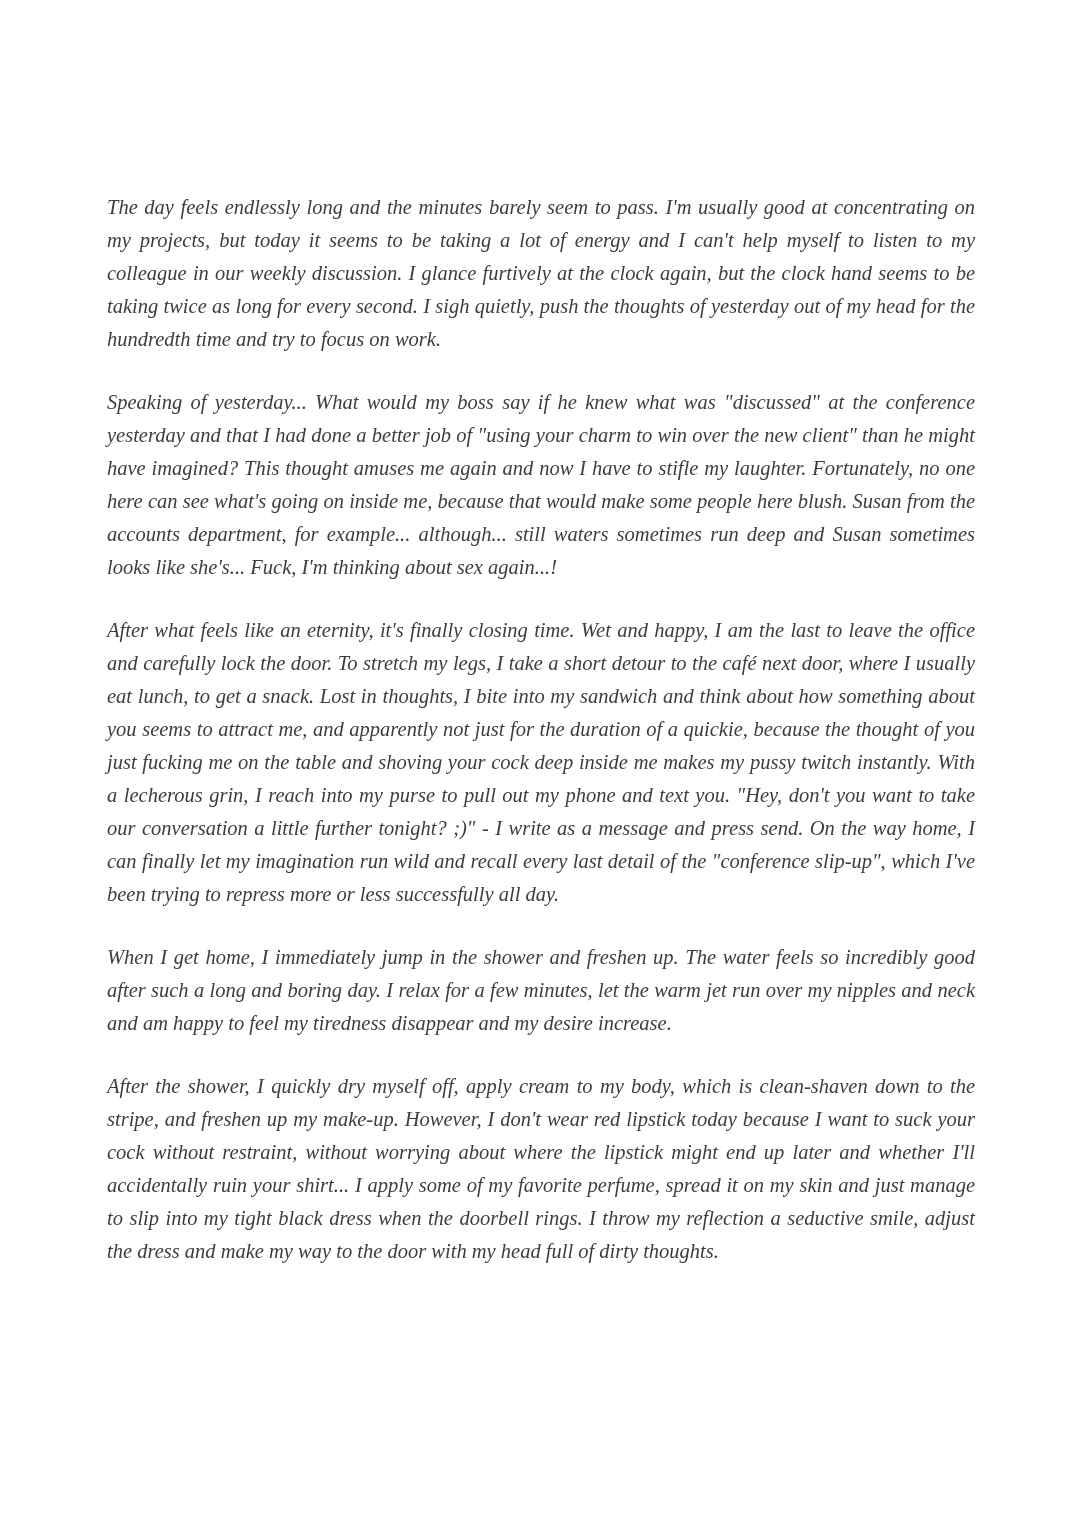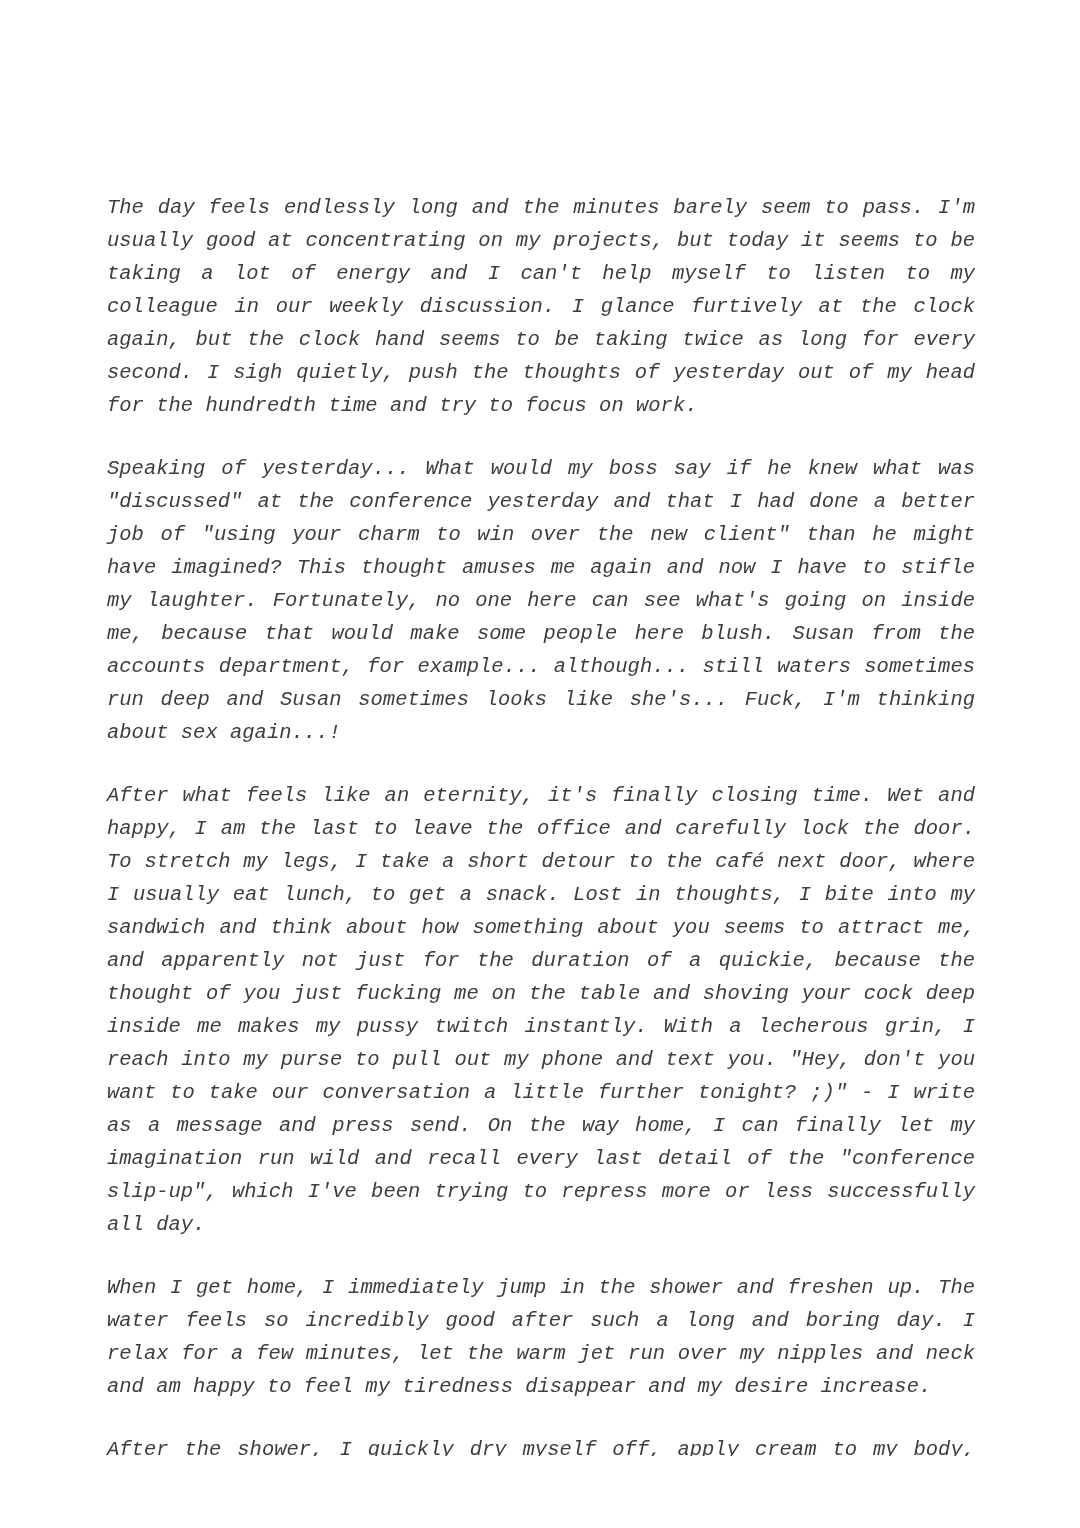--- a/index.html
+++ b/index.html
@@ -6,21 +6,21 @@
     margin: 0;
     padding: 0;
     background: #ffffff;
   }
   .page {
     position: relative;
     width: 1080px;
     height: 1456px;
     background: #ffffff;
     overflow: hidden;
-    font-family: Liberation Mono, monospace;
+    font-family: Liberation Serif, serif;
   }
   .content {
     position: absolute;
     left: 107px;
     top: 191px;
     width: 868px;
     color: #3d3d3d;
     font-style: italic;
     font-size: 20.5px;
     line-height: 33px;

